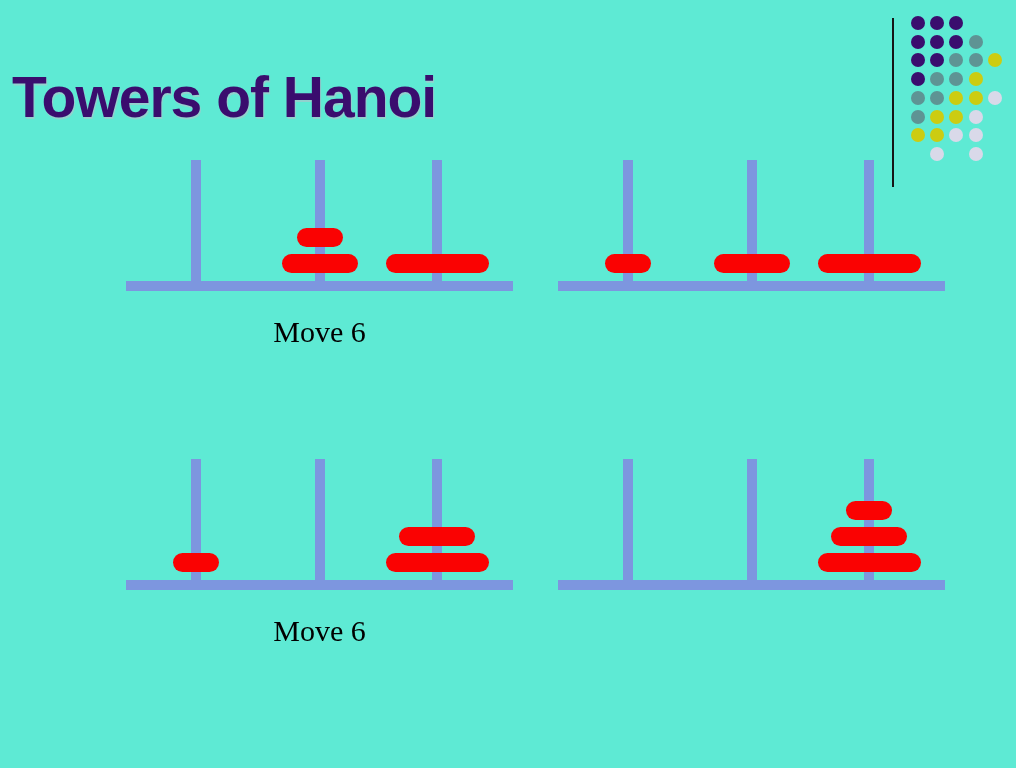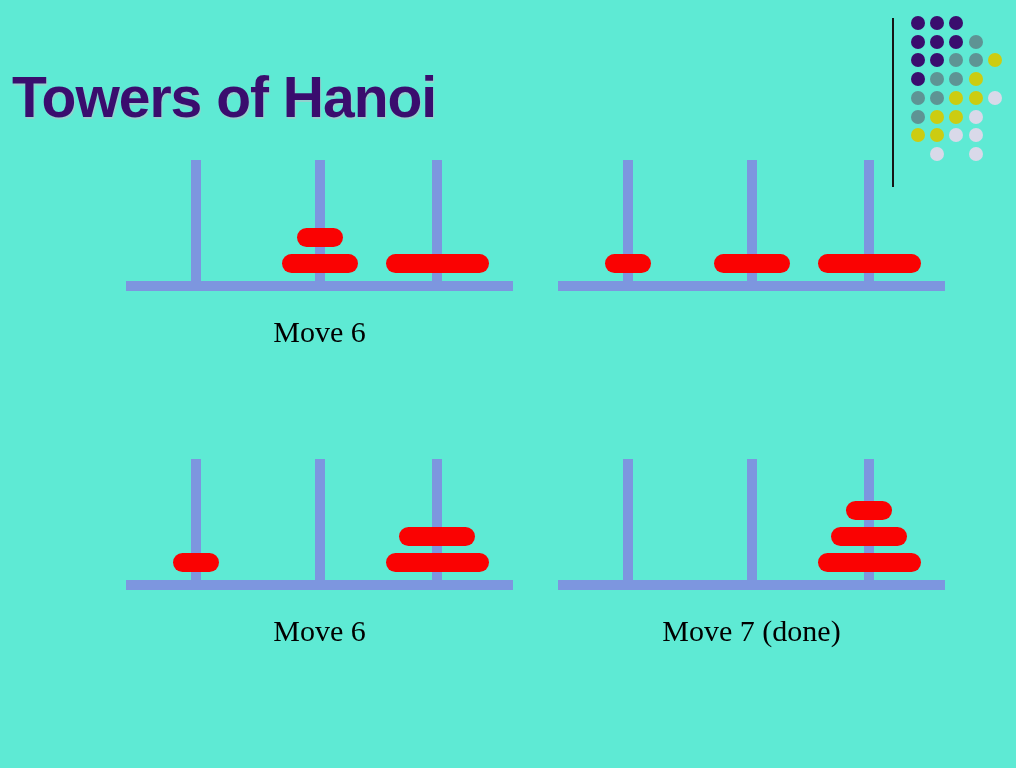--- a/index.html
+++ b/index.html
@@ -125,15 +125,14 @@
   <div class="panel br">
     <div class="diagram">
         <div class="peg" style="left: 65px;"></div>
         <div class="peg" style="left: 189px;"></div>
         <div class="peg" style="left: 306px;"></div>
         <div class="baseline"></div>
         <div class="disk" style="width: 103px; left: 259.5px; top: 94px;"></div>
         <div class="disk" style="width: 76px; left: 273px; top: 68px;"></div>
         <div class="disk" style="width: 46px; left: 288px; top: 42px;"></div>
       </div>
-    <div class="panel-label">Move 7 (done)</div>
   </div>
 </div>
 
 </body></html>

